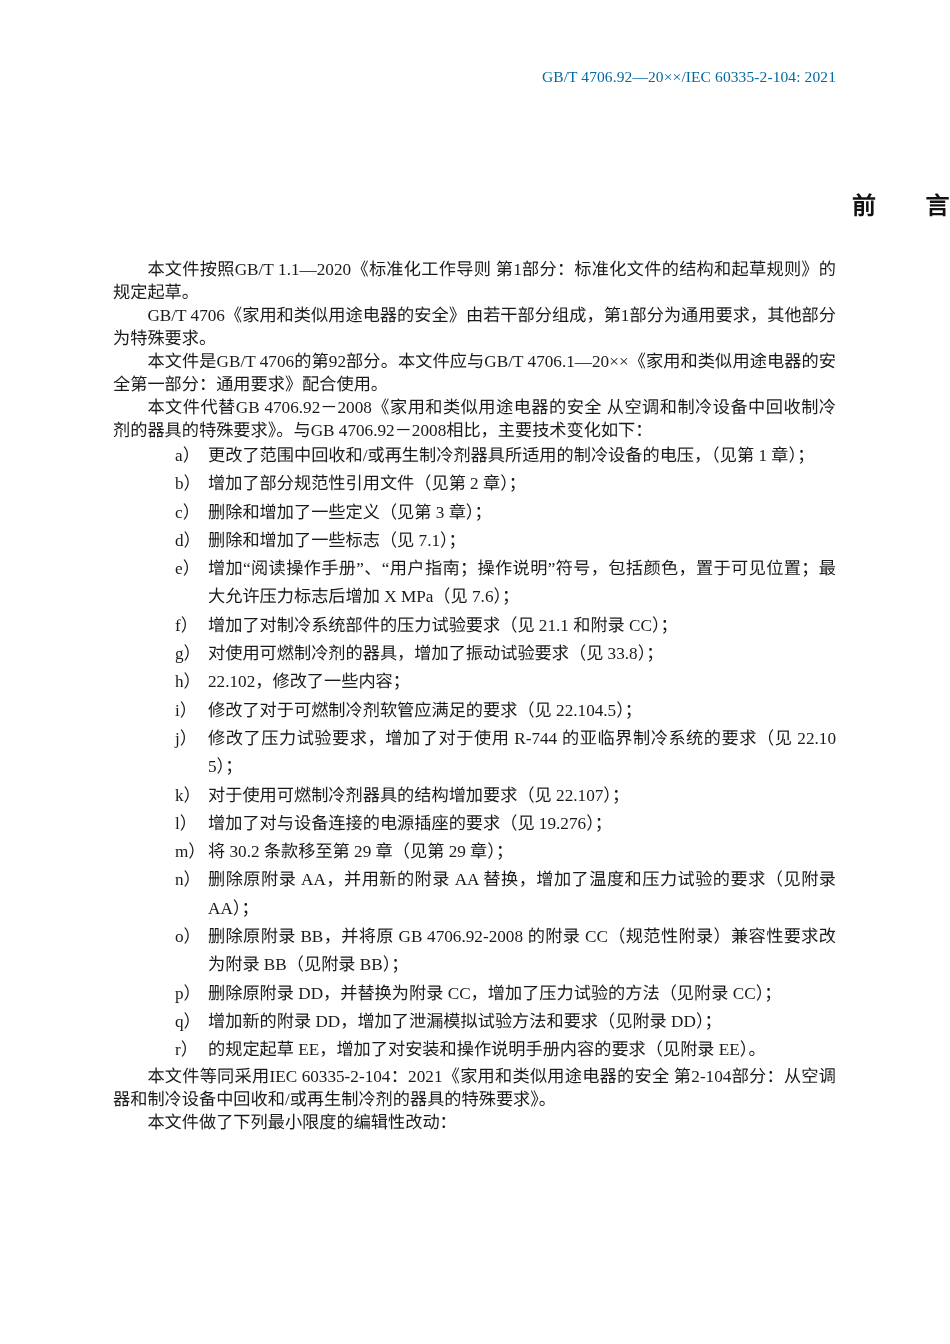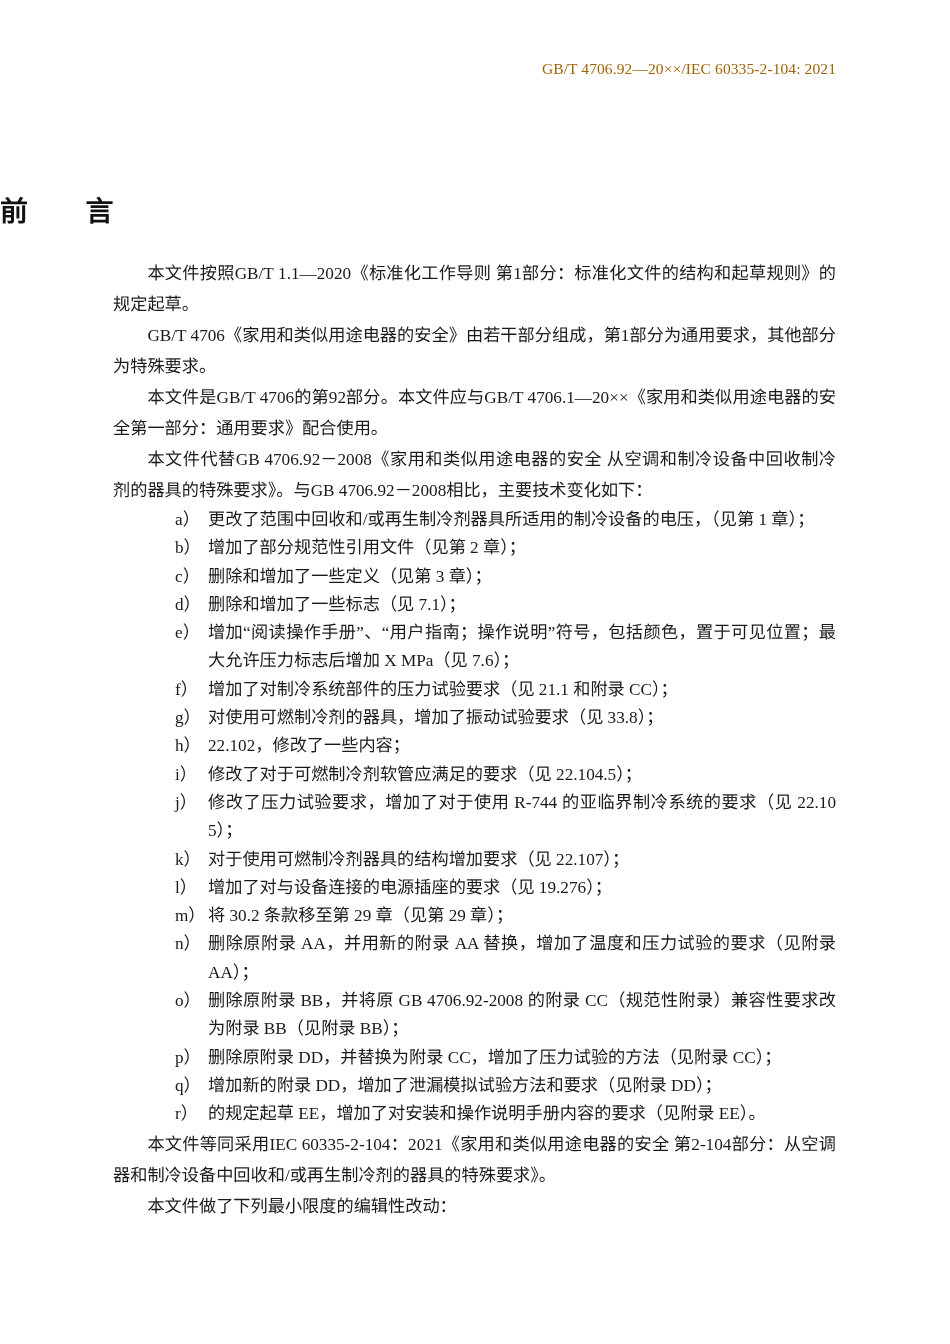--- a/index.html
+++ b/index.html
@@ -19,56 +19,56 @@
     height: 1344px;
     margin: 0 auto;
     background: #ffffff;
     overflow: hidden;
     box-sizing: border-box;
   }
 
   
   .page-header {
     position: absolute;
-    top: 60px;
+    top: 68px;
     left: 113px;
     right: 114px;
     text-align: right;
     font-size: 15.5px;
     letter-spacing: 0.1px;
-    color: #a16207;
+    color: #0369a1;
     white-space: nowrap;
   }
 
   
   .doc-title {
     position: absolute;
     top: 170px;
     left: 0;
     right: 0;
-    text-align: left;
+    text-align: right;
     font-family: "DejaVu Sans", "Liberation Sans", sans-serif;
-    font-size: 28px;
+    font-size: 24px;
     font-weight: 700;
     letter-spacing: 0.5px;
     color: #111111;
   }
 
   
   .body-block {
     position: absolute;
     top: 258px;
     left: 113px;
     width: 723px;
   }
 
   p.para {
     margin: 0;
     font-size: 17.2px;
-    line-height: 31px;
+    line-height: 23px;
     text-align: justify;
     text-justify: inter-ideograph;
     text-indent: 2em;
     color: #1a1a1a;
     word-break: break-all;
   }
 
   
   ol.change-list {
     list-style: none;

